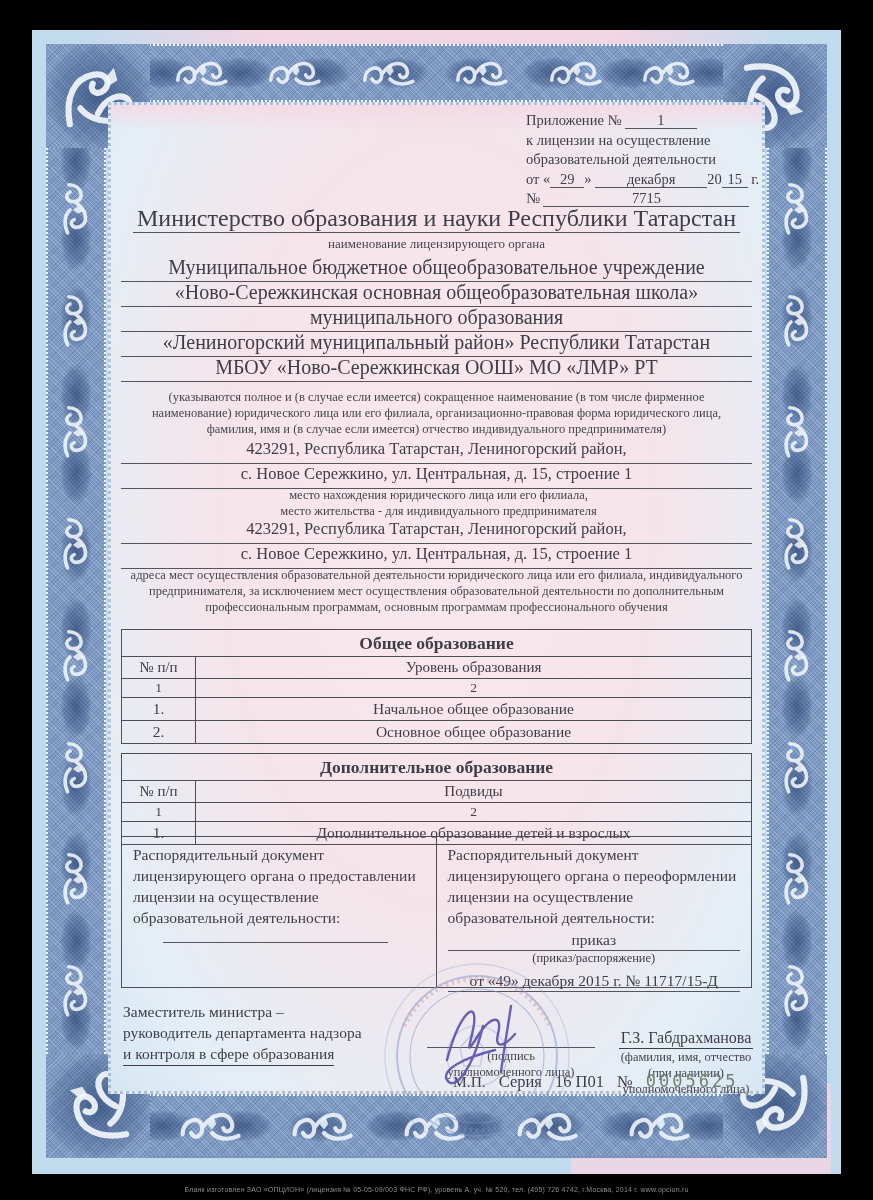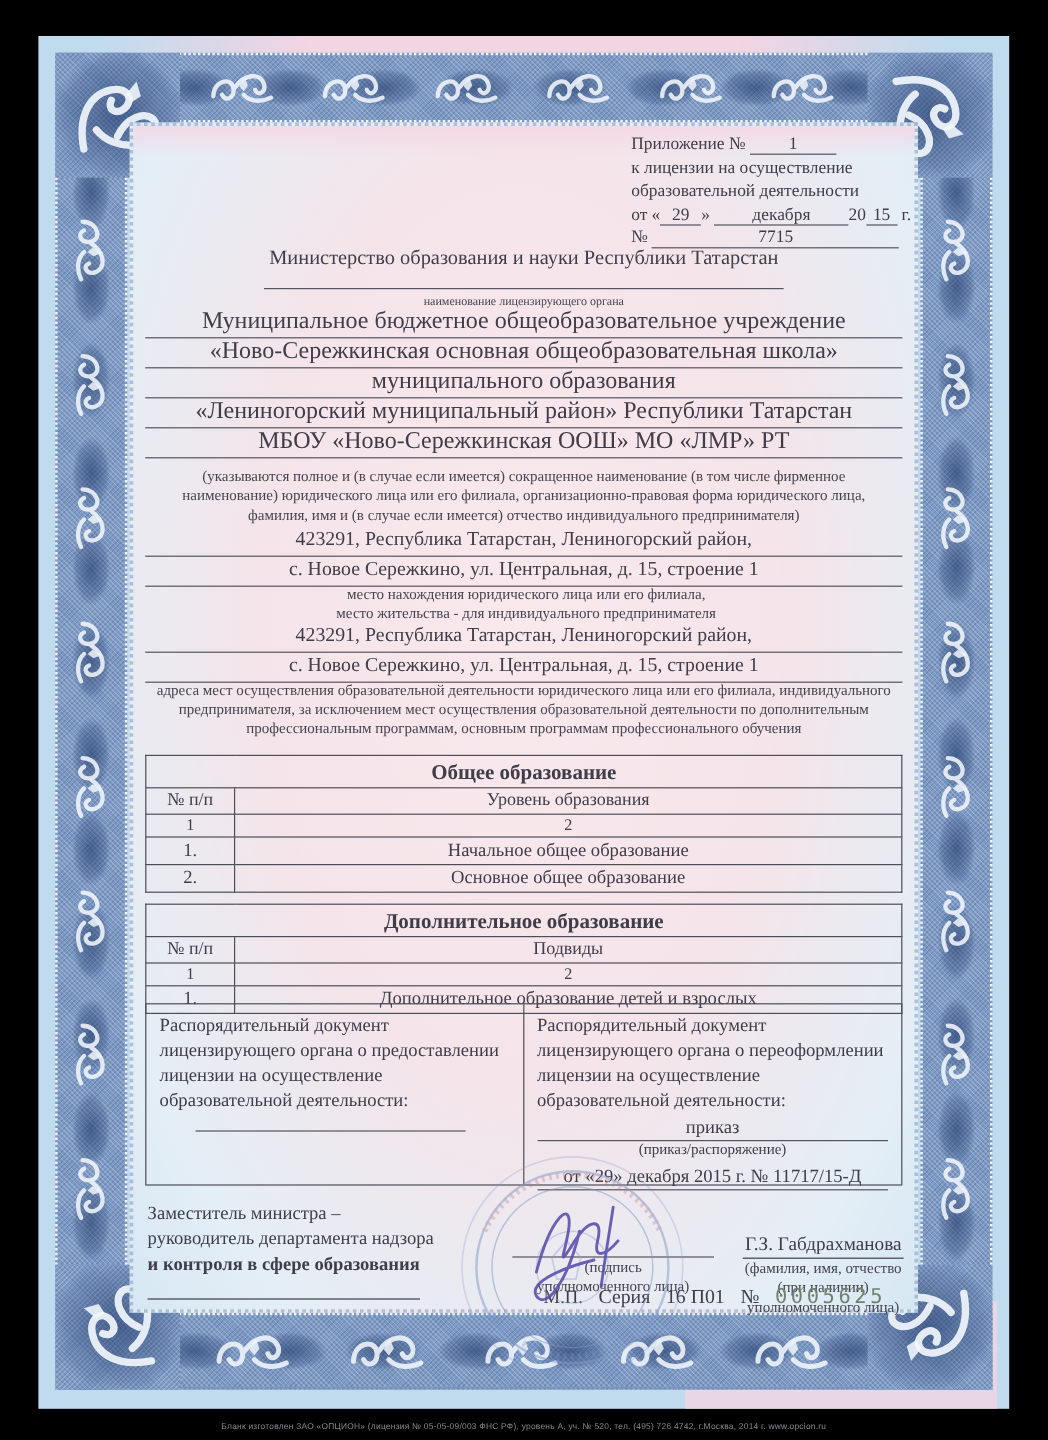--- a/index.html
+++ b/index.html
@@ -64,22 +64,22 @@
   .uline{display:inline-block;border-bottom:1px solid var(--rule);text-align:center;line-height:1.05;}
   .vline{font-size:20px;line-height:20px;padding-bottom:4px;border-bottom:1px solid var(--rule);text-align:center;}
   .cap{font-size:12.5px;line-height:16px;text-align:center;color:#46454f;}
 
   
   .appendix{top:6px;left:405px;width:248px;font-size:14.5px;line-height:19.5px;}
   .appendix .row{white-space:nowrap;}
 
   
   .authority{top:100px;left:0;right:0;text-align:center;}
-  .authority .title{display:inline-block;font-size:17px;border-bottom:1.5px solid var(--rule);padding:0 4px 15px;}
-  .authority .cap{margin-top:3px;font-size:10px;}
+  .authority .title{display:inline-block;font-size:24px;border-bottom:1.5px solid var(--rule);padding:0 4px 0;}
+  .authority .cap{margin-top:3px;font-size:13px;}
 
   
   .org{top:152px;left:0;right:0;}
   .orgcap{top:284px;left:18px;right:18px;}
   .addr1{top:334px;left:0;right:0;}
   .addr1cap{top:382px;left:4px;right:0;}
   .addr2{top:414px;left:0;right:0;}
   .addr2cap{top:462px;left:6px;right:6px;}
 
   
@@ -98,21 +98,21 @@
   .ocell{width:50%;padding:7px 11px;font-size:15.5px;line-height:21px;position:relative;}
   .ocell.left{border-right:1.2px solid var(--tbl);}
   .blankline{position:absolute;left:13%;width:72%;bottom:44px;border-bottom:1px solid var(--rule);height:1px;}
   .ovalue{margin-top:2px;text-align:center;border-bottom:1px solid var(--rule);line-height:20px;}
   .ocap{font-size:12.5px;text-align:center;line-height:15px;}
   .odate{margin-top:4px;text-align:center;border-bottom:1px solid var(--rule);line-height:21px;white-space:nowrap;}
 
   
   .signing{top:896px;left:0;right:0;height:180px;}
   .pos{position:absolute;left:2px;top:0;width:300px;font-size:15.5px;line-height:21px;}
-  .pos .u{display:inline-block;border-bottom:1.2px solid var(--ink);padding-bottom:18px;font-weight:bold;}
+  .pos .u{display:inline-block;border-bottom:1.2px solid var(--ink);padding-bottom:1px;}
   .pos .cap{margin-top:1px;}
   .sigcol{position:absolute;left:306px;top:0;width:168px;}
   .sigline{margin-top:46px;border-bottom:1px solid var(--rule);height:1px;}
   .namecol{position:absolute;left:480px;top:28px;width:170px;text-align:center;}
   .namecol .name{display:inline-block;font-size:16px;border-bottom:1.2px solid var(--ink);padding:0 2px 1px;}
   .seriesrow{position:absolute;left:332px;top:966px;display:flex;align-items:baseline;gap:13px;white-space:nowrap;}
   .seriesrow .mp{font-size:15.5px;}
   .seriesrow .st{font-size:16.5px;}
   .seriesrow .num{font-family:"DejaVu Sans Mono","Liberation Mono",monospace;font-size:17px;color:#73806f;letter-spacing:3px;}
 
@@ -364,21 +364,21 @@
 
       <div class="abs orders">
         <div class="ocell left">
           <div>Распорядительный документ лицензирующего органа о предоставлении лицензии на осуществление образовательной деятельности:</div>
           <div class="blankline"></div>
         </div>
         <div class="ocell">
           <div>Распорядительный документ лицензирующего органа о переоформлении лицензии на осуществление образовательной деятельности:</div>
           <div class="ovalue">приказ</div>
           <div class="ocap">(приказ/распоряжение)</div>
-          <div class="odate">от «29» декабря 2015 г. № 11717/15-Д</div>
+          <div class="odate">от «49» декабря 2015 г. № 11717/15-Д</div>
         </div>
       </div>
 
       <div class="abs signing">
         <div class="pos">
           <div>Заместитель министра –</div>
           <div>руководитель департамента надзора</div>
           <div><span class="u">и контроля в сфере образования</span></div>
         </div>
         <div class="sigcol">

